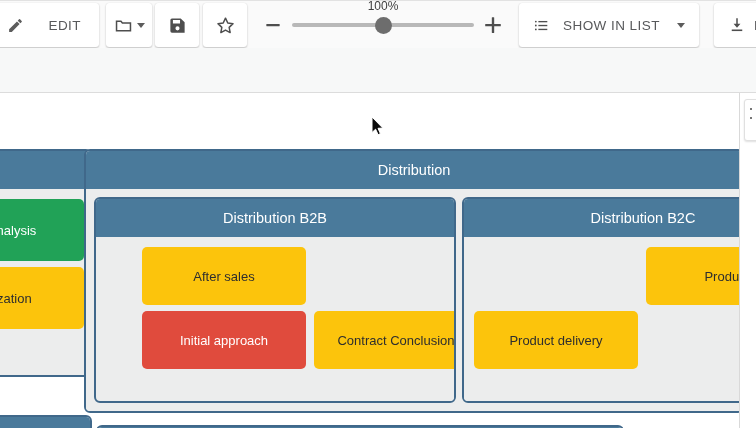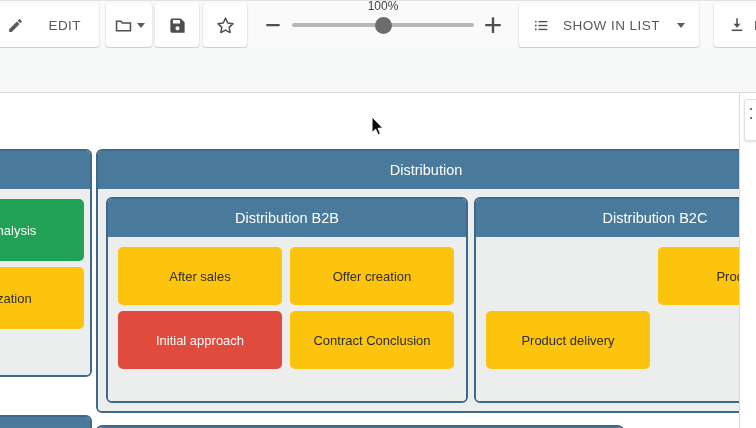--- a/index.html
+++ b/index.html
@@ -202,30 +202,30 @@
   #card-left-green  { left: 10px; top: 10px;  width: 164px; height: 62px; }
   #card-left-yellow { left: 10px; top: 78px;  width: 164px; height: 62px; }
 
   #node-left-bottom {
     left: -92px; top: 322px;
     width: 184px; height: 60px;
   }
 
   
   #node-dist {
-    left: 96px; top: 56px;
+    left: 84px; top: 56px;
     width: 660px; height: 264px;
   }
   #node-dist > .node-body { height: 284px; }
 
   #node-b2b {
     left: 8px; top: 8px;
     width: 362px; height: 206px;
   }
-  #node-b2b > .node-body { height: 164px; }
+  #node-b2b > .node-body { height: 164px; margin-left: 36px; }
   #card-aftersales   { left: 10px; top: 10px;  width: 164px; height: 58px; }
   #card-offercreate  { left: 182px; top: 10px; width: 164px; height: 58px; }
   #card-initial      { left: 10px; top: 74px;  width: 164px; height: 58px; }
   #card-contract     { left: 182px; top: 74px; width: 164px; height: 58px; }
 
   #node-b2c {
     left: 376px; top: 8px;
     width: 362px; height: 206px;
   }
   #node-b2c > .node-body { height: 164px; }
@@ -393,21 +393,20 @@
     </div>
 
     <div class="node" id="node-dist">
       <div class="node-hd">Distribution</div>
       <div class="node-body">
 
         <div class="node" id="node-b2b">
           <div class="node-hd">Distribution B2B</div>
           <div class="node-body">
             <div class="card yellow" id="card-aftersales">After sales</div>
-            <div class="card yellow" id="card-offercreate">Offer creation</div>
             <div class="card yellow" id="card-contract">Contract Conclusion</div>
             <div class="card red" id="card-initial">Initial approach</div>
           </div>
         </div>
 
         <div class="node" id="node-b2c">
           <div class="node-hd">Distribution B2C</div>
           <div class="node-body">
             <div class="card yellow" id="card-prodconsu">Product consu</div>
             <div class="card yellow" id="card-proddeliver">Product delivery</div>

